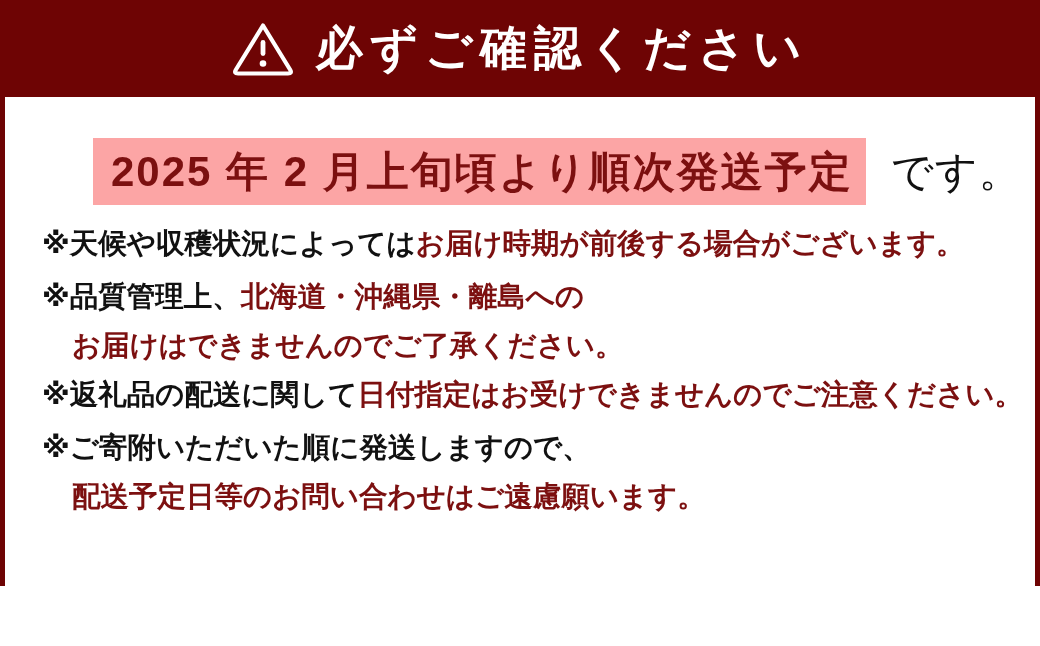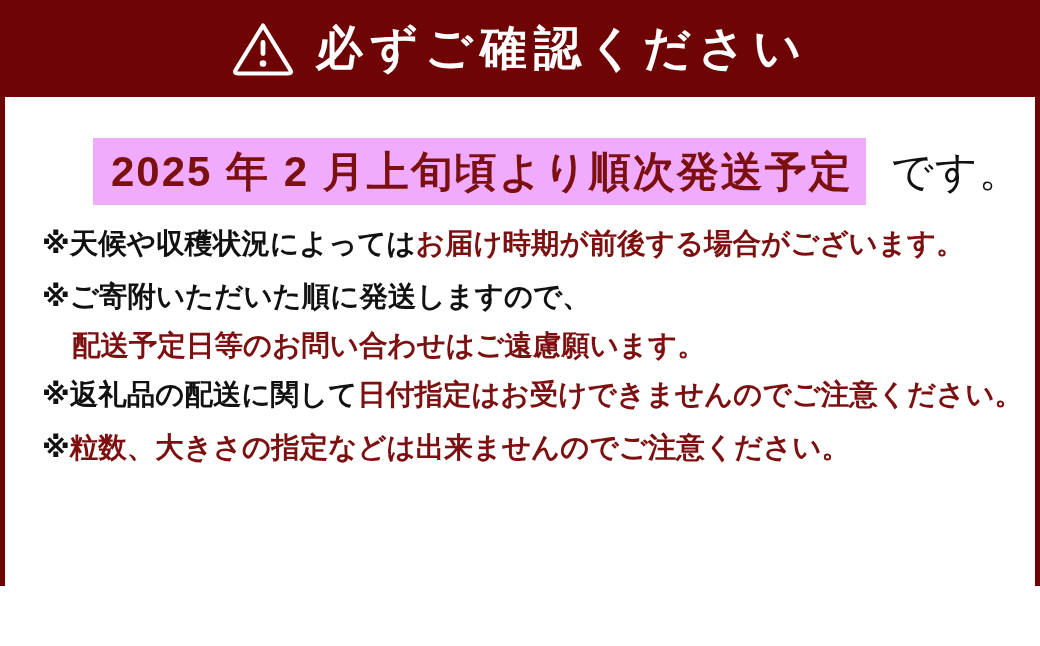--- a/index.html
+++ b/index.html
@@ -80,21 +80,21 @@
     position: absolute;
     left: 0;
     top: 41px;
     width: 1030px;
     display: flex;
     align-items: flex-end;
     white-space: nowrap;
   }
   #headline-highlight {
     display: inline-block;
-    background: #f0abfc;
+    background: #fca5a5;
     color: #7c1010;
     font-size: 42px;
     font-weight: bold;
     letter-spacing: 2px;
     line-height: 1.6;
     padding: 0 13px 0 18px;
     margin-left: 88px;
   }
   #headline-suffix {
     display: inline-block;
@@ -165,25 +165,26 @@
     <div id="headline-row">
       <span id="headline-highlight">2025 年 2 月上旬頃より順次発送予定</span>
       <span id="headline-suffix">です。</span>
     </div>
 
     <div id="notes">
         <div class="note">
           <div class="note-row"><span class="mark">※</span><span class="txt-dark">天候や収穫状況によっては</span><span class="txt-red">お届け時期が前後する場合がございます。</span></div>
         </div>
         <div class="note">
-          <div class="note-row"><span class="mark">※</span><span class="txt-dark">ご寄附いただいた順に発送しますので、</span></div>
-          <div class="note-row cont"><span class="txt-red">配送予定日等のお問い合わせはご遠慮願います。</span></div>
+          <div class="note-row"><span class="mark">※</span><span class="txt-dark">品質管理上、</span><span class="txt-red">北海道・沖縄県・離島への</span></div>
+          <div class="note-row cont"><span class="txt-red">お届けはできませんのでご了承ください。</span></div>
         </div>
         <div class="note">
           <div class="note-row"><span class="mark">※</span><span class="txt-dark">返礼品の配送に関して</span><span class="txt-red">日付指定はお受けできませんのでご注意ください。</span></div>
         </div>
         <div class="note">
-          <div class="note-row"><span class="mark">※</span><span class="txt-red">粒数、大きさの指定などは出来ませんのでご注意ください。</span></div>
+          <div class="note-row"><span class="mark">※</span><span class="txt-dark">ご寄附いただいた順に発送しますので、</span></div>
+          <div class="note-row cont"><span class="txt-red">配送予定日等のお問い合わせはご遠慮願います。</span></div>
         </div>
       </div>
 
   </div>
 </div>
 
 </body></html>

